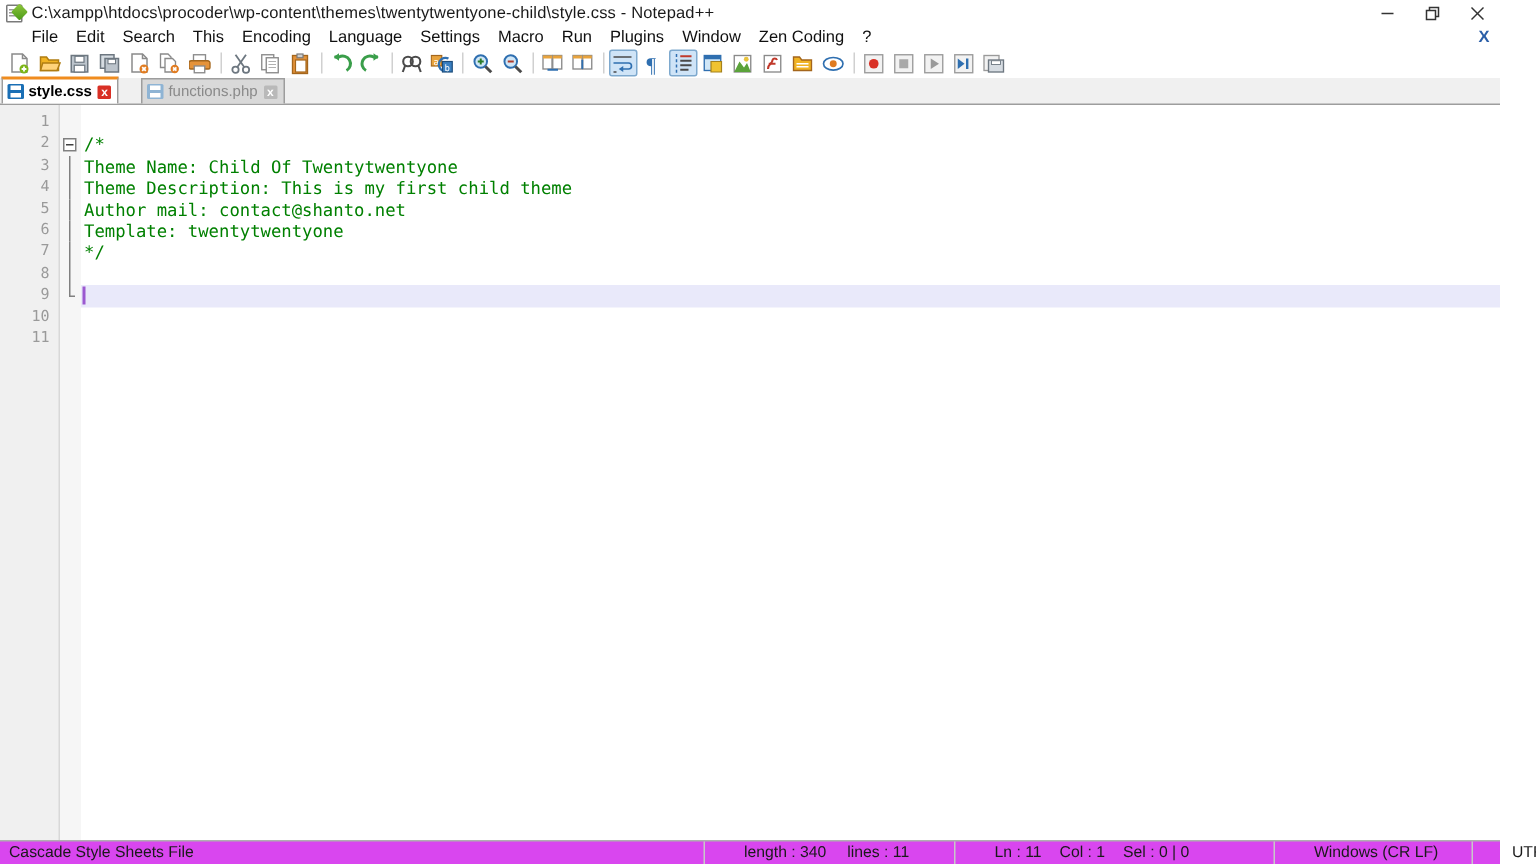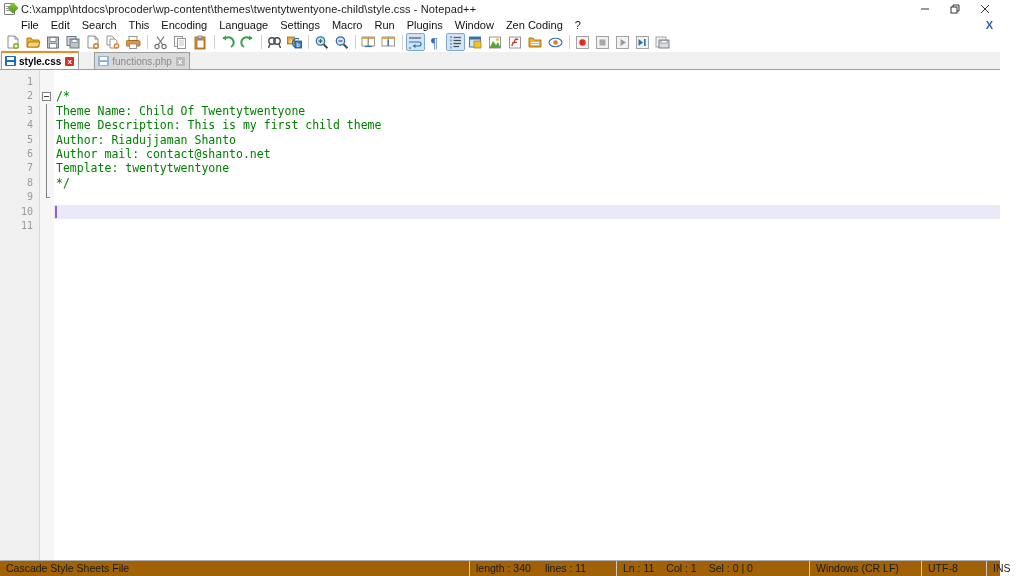--- a/index.html
+++ b/index.html
@@ -165,23 +165,23 @@
   .code-line .link { text-decoration:underline; }
   .caret {
     position:absolute; left:1px; top:1px; width:2px; height:12px;
     background:#9b59d0;
   }
 
   
   .statusbar {
     height:16px; flex:0 0 16px;
     display:flex; align-items:center;
-    background:#a16207;
+    background:#d946ef;
     border-top:1px solid #b0b0b0;
-    font-size:10.5px; color:#1a1a1a;
+    font-size:10.5px; color:#1a1a1a;gap:20px;
   }
   .sb {
     height:15px; line-height:15px; padding:0 6px;
     border-right:1px solid #c8c8c8; white-space:nowrap;
     display:flex; align-items:center;
   }
   .sb-doctype { width:470px; flex:0 0 470px; }
   .sb-len { width:147px; flex:0 0 147px; display:flex; gap:14px; }
   .sb-pos { width:193px; flex:0 0 193px; display:flex; gap:12px; }
   .sb-eol { width:112px; flex:0 0 112px; }
@@ -579,21 +579,20 @@
         </div>
       <div class="fold-row"></div>
       <div class="fold-row"></div>
     </div>
 
     <div class="code">
       <div class="code-line"></div>
       <div class="code-line">/*</div>
       <div class="code-line">Theme Name: Child Of Twentytwentyone</div>
       <div class="code-line">Theme Description: This is my first child theme</div>
-      <div class="code-line">Author: Riadujjaman Shanto</div>
       <div class="code-line">Author mail: contact@shanto.net</div>
       <div class="code-line">Template: twentytwentyone</div>
       <div class="code-line">*/</div>
       <div class="code-line"></div>
       <div class="code-line current"><span class="caret"></span></div>
     </div>
 
   </div>
 
   <div class="statusbar">

